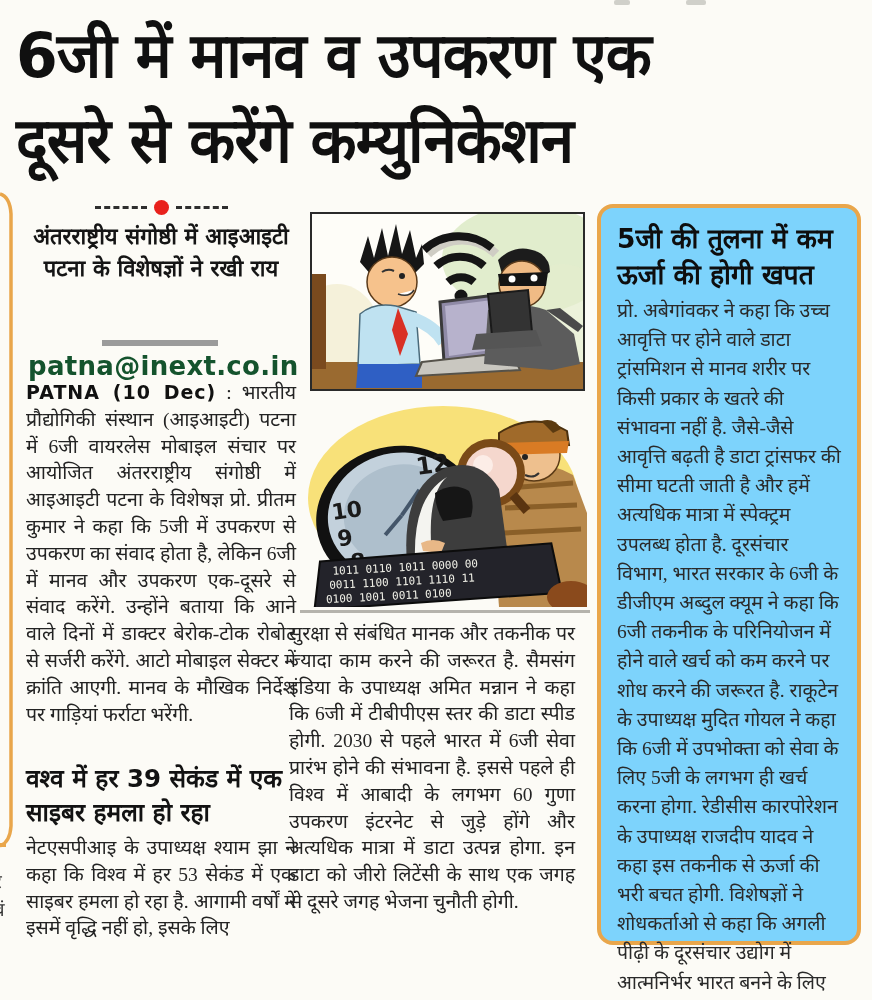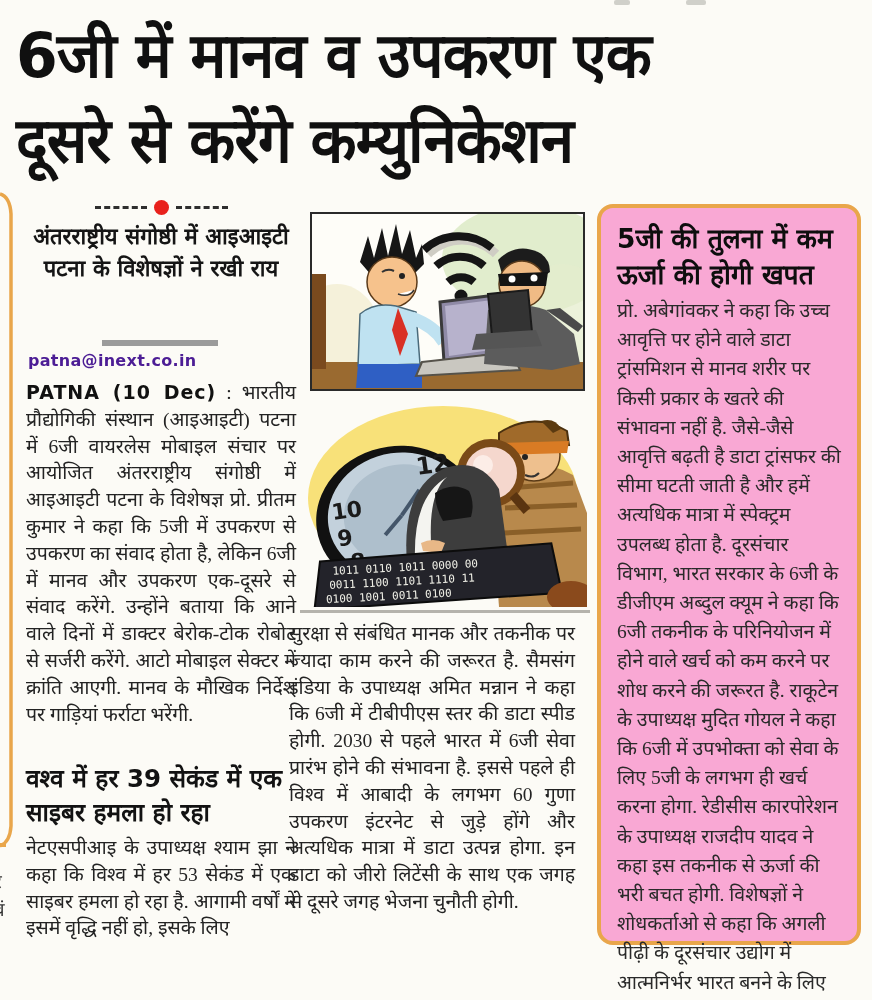--- a/index.html
+++ b/index.html
@@ -30,21 +30,21 @@
   .sep-dot{width:15px;height:15px;border-radius:50%;background:#e8211c;margin:0 7px;}
   .standfirst{
     text-align:center;font-weight:700;font-size:22px;line-height:31px;
     font-family:"DejaVu Sans", sans-serif;color:#151515;
     transform:scaleY(1.03);
   }
   .gray-bar{left:102px;top:340px;width:116px;height:6px;background:#9b9b9b;}
   .email{
     left:28px;top:351px;
     font-family:"DejaVu Sans", sans-serif;font-weight:700;
-    font-size:16px;color:#4c1d95;letter-spacing:.3px;
+    font-size:26px;color:#14532d;letter-spacing:.3px;
   }
   .bodytext{
     font-size:19.5px;line-height:26.8px;text-align:justify;color:#232323;
   }
   .bodytext .dateline{
     font-family:"DejaVu Sans", sans-serif;font-weight:700;font-size:19px;
     letter-spacing:1px;color:#111;
   }
   .left-para1{left:26px;top:379px;width:270px;}
   .subhead-left{
@@ -67,21 +67,21 @@
     border:2px solid #2a2a2a;background:#fefdf8;overflow:hidden;
   }
   .img2-frame{left:303px;top:393px;width:284px;height:214px;overflow:hidden;}
   .mid-rule{left:300px;top:610px;width:290px;height:3px;background:#b5b3ac;}
   .mid-para{left:289px;top:621px;width:286px;}
 
   
   .right-box{
     left:597px;top:204px;width:264px;height:741px;
     border:4px solid #e9a64b;border-radius:16px;
-    background:#f9a8d4;box-sizing:border-box;
+    background:#7dd3fc;box-sizing:border-box;
     padding:12px 14px 0 16px;
   }
   .right-head{
     font-family:"DejaVu Sans", sans-serif;font-weight:700;
     font-size:26.5px;line-height:35px;color:#0e0e0e;
     transform:scaleY(1.03);transform-origin:top left;
     margin-bottom:6px;
   }
   .right-para{
     font-size:19.5px;line-height:29.2px;color:#2a2a2a;text-align:left;

